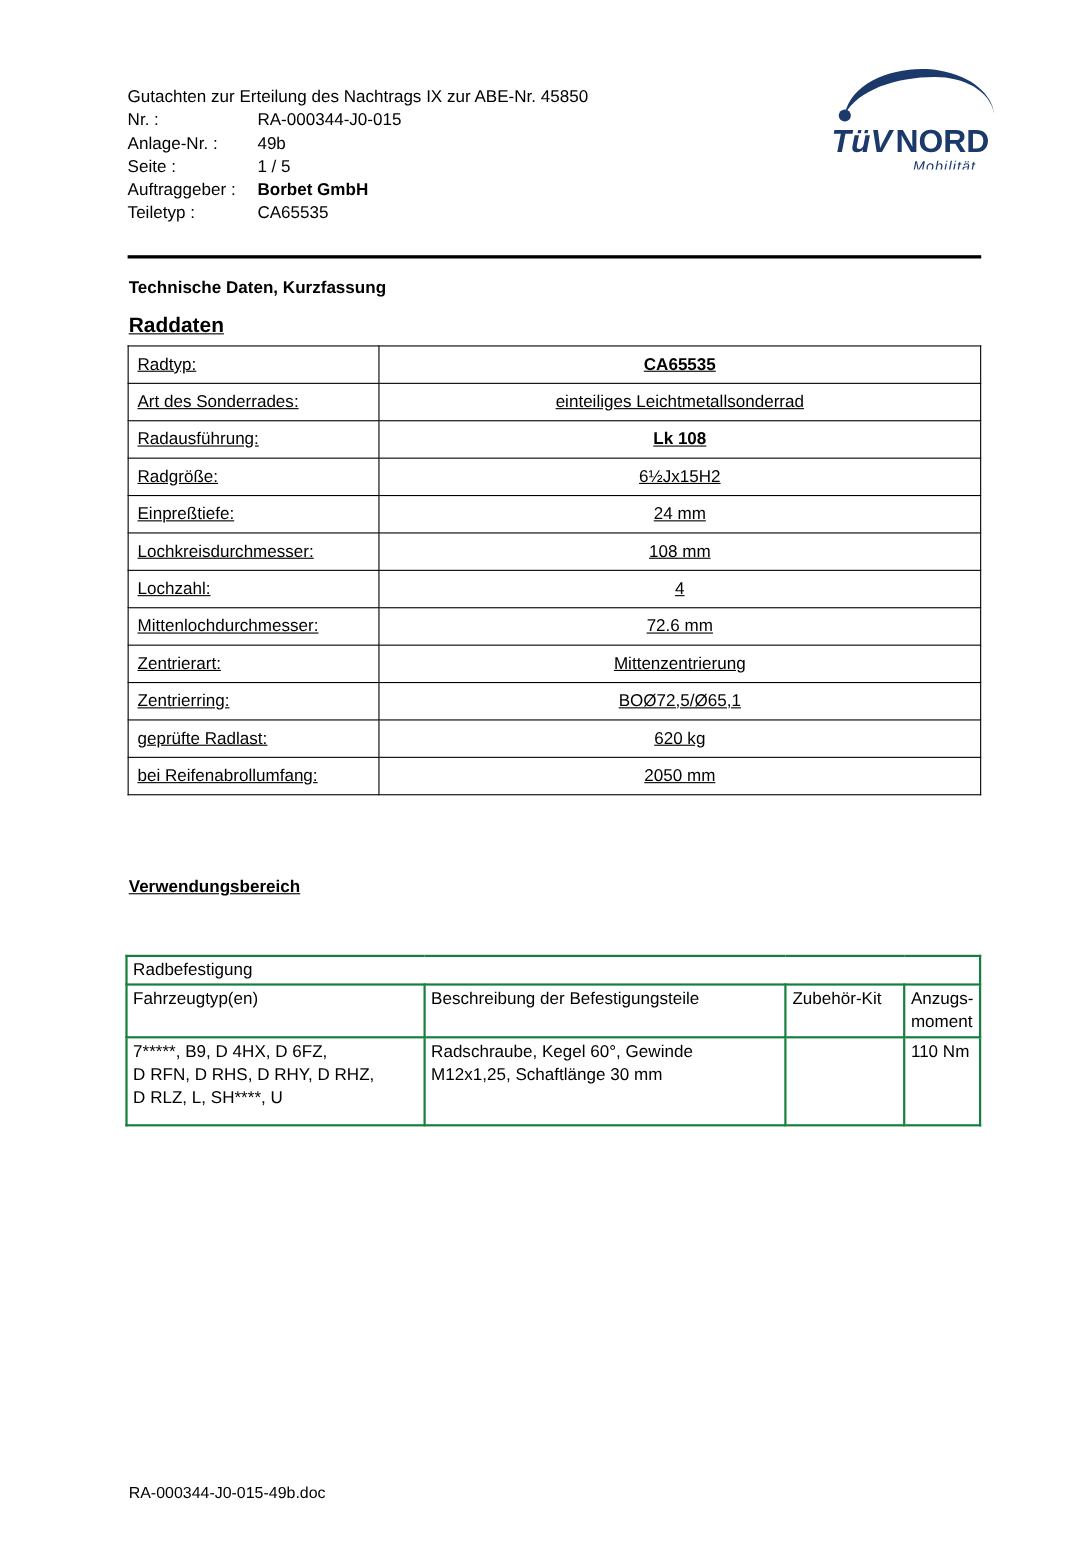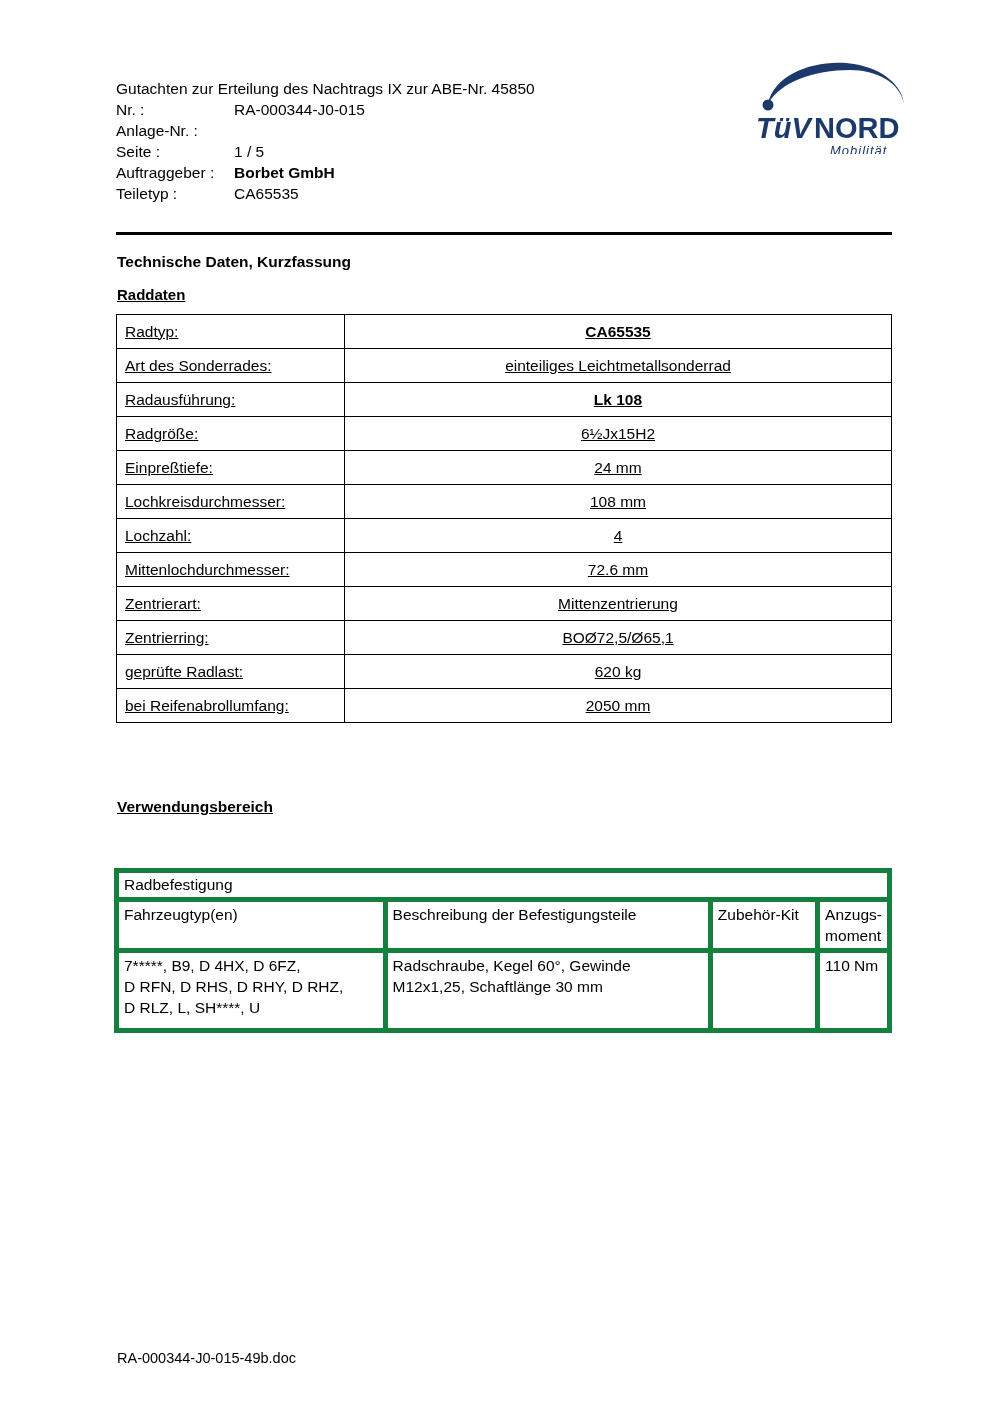--- a/index.html
+++ b/index.html
@@ -74,21 +74,21 @@
     position: absolute;
     left: 117px;
     top: 253px;
     font-size: 15.5px;
     font-weight: bold;
   }
   .h-rad {
     position: absolute;
     left: 117px;
     top: 286px;
-    font-size: 15px;
+    font-size: 19px;
     font-weight: bold;
     text-decoration: underline;
   }
 
   
   .wheel-table {
     position: absolute;
     left: 116px;
     top: 314px;
     width: 776px;
@@ -135,21 +135,21 @@
   
   .fasten-table {
     position: absolute;
     left: 114px;
     top: 868px;
     width: 778px;
     border-collapse: collapse;
     font-size: 15.5px;
   }
   .fasten-table td {
-    border: 5px solid #15803d;
+    border: 2px solid #15803d;
     padding: 2px 5px 2px 5px;
     vertical-align: top;
     line-height: 21px;
   }
   .fasten-table .title-cell {
     height: 26px;
     padding-top: 1px;
   }
   .fasten-table .col-a { width: 272px; }
   .fasten-table .col-b { width: 330px; margin-left: 48px; }
@@ -173,20 +173,21 @@
 
   <div class="header">
     <div class="header-title">Gutachten zur Erteilung des Nachtrags IX zur ABE-Nr. 45850</div>
 
     <div class="meta-row">
       <div class="meta-label">Nr. :</div>
       <div class="meta-value">RA-000344-J0-015</div>
     </div>
     <div class="meta-row">
       <div class="meta-label">Anlage-Nr. :</div>
+      <div class="meta-value">49b</div>
     </div>
     <div class="meta-row">
       <div class="meta-label">Seite :</div>
       <div class="meta-value">1 / 5</div>
     </div>
     <div class="meta-row">
       <div class="meta-label">Auftraggeber :</div>
       <div class="meta-value bold">Borbet GmbH</div>
     </div>
     <div class="meta-row">

